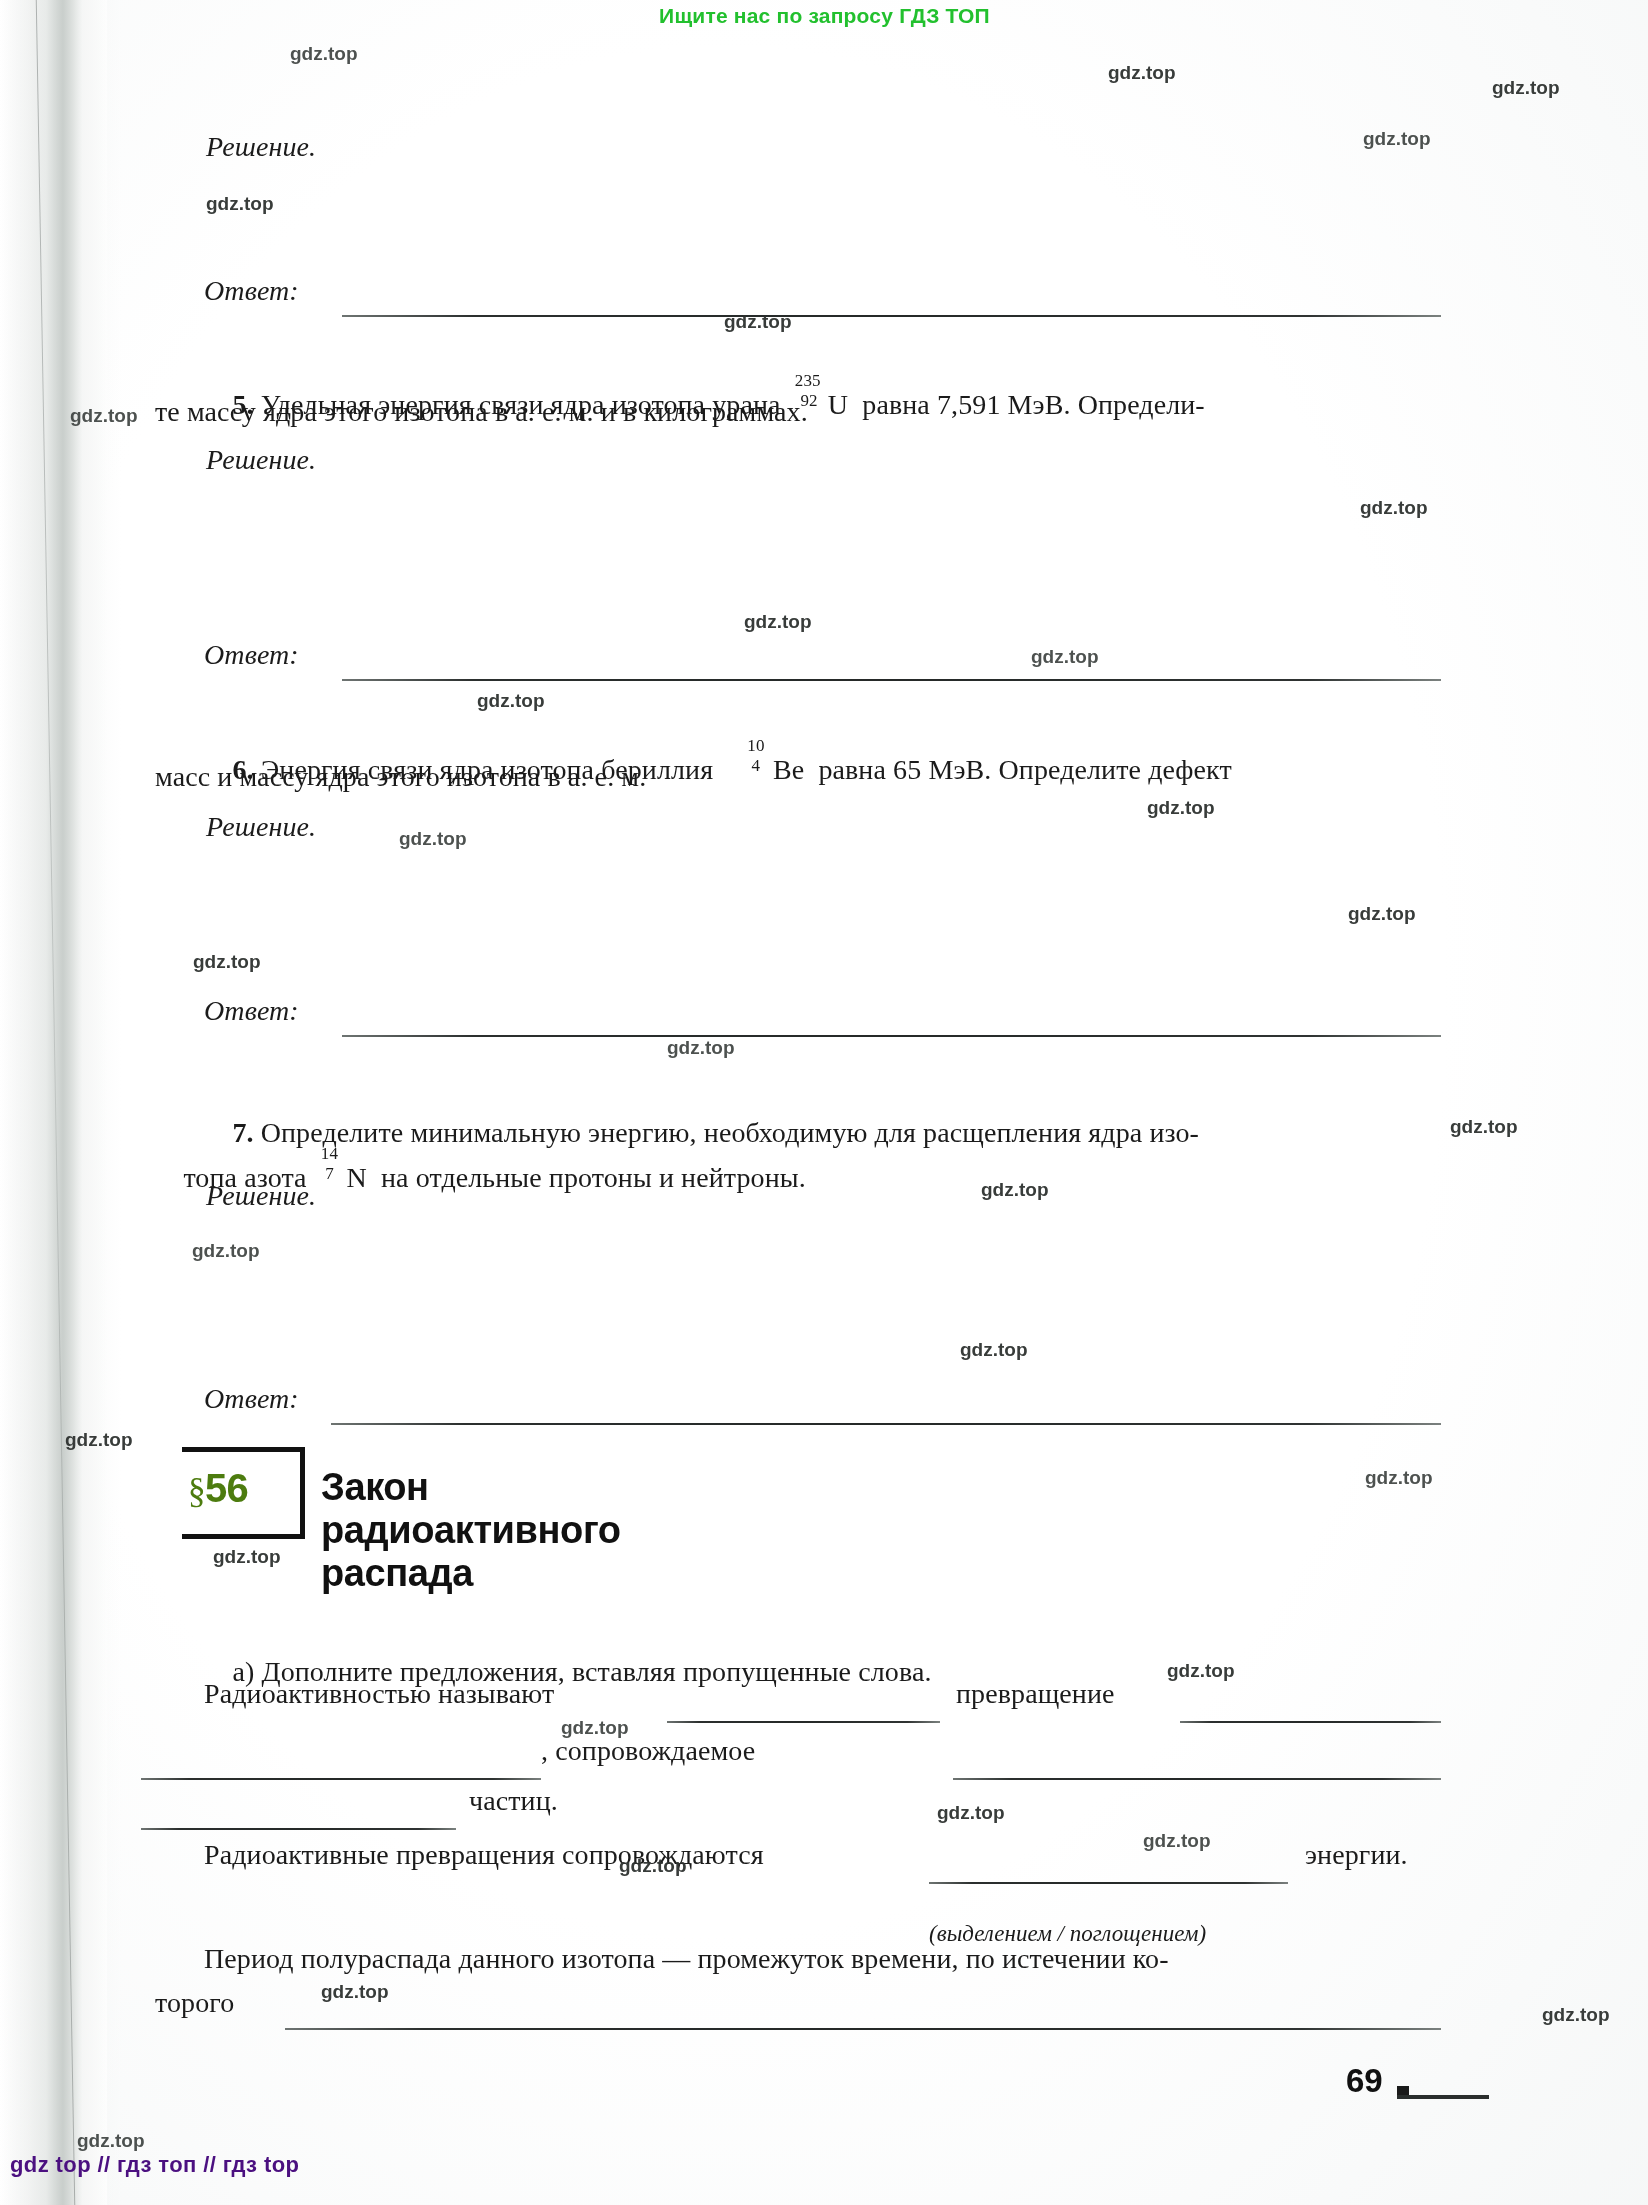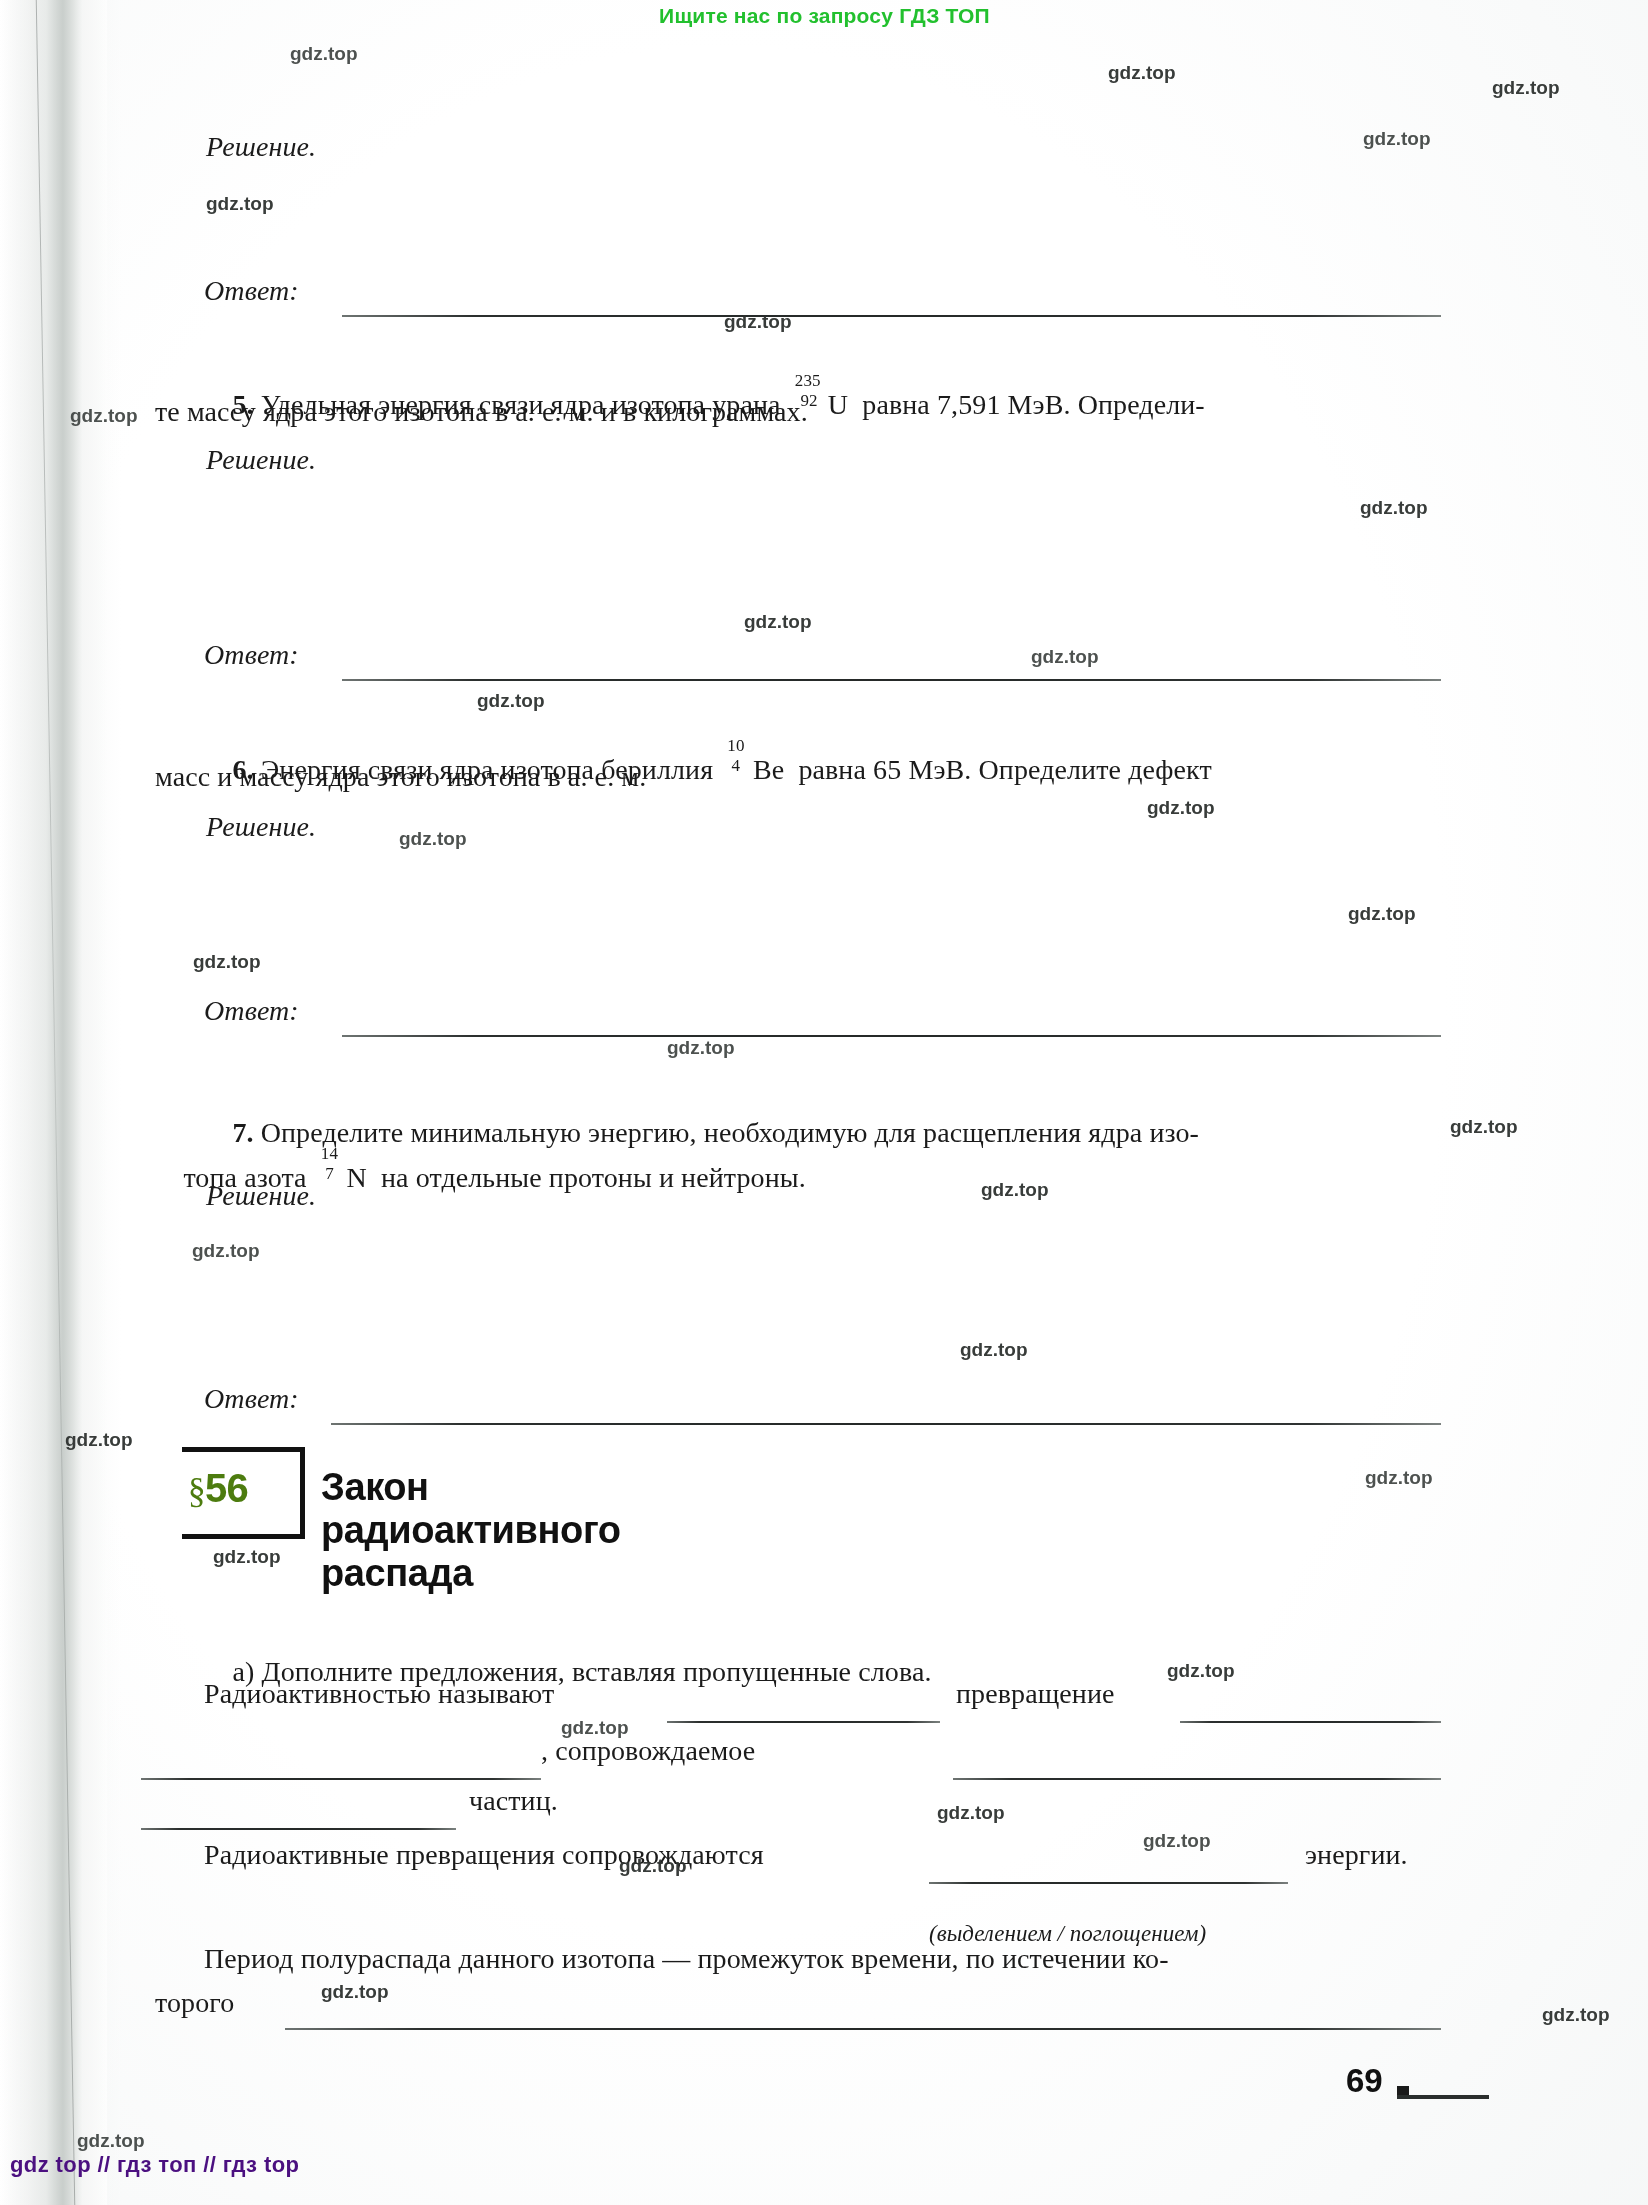--- a/index.html
+++ b/index.html
@@ -163,21 +163,21 @@
     <span class="bold">5.</span><span> </span><span>Удельная энергия связи ядра изотопа урана</span><span>  </span><span class="iso"><span class="sup">235</span><span class="sub">92</span></span><span>U</span><span>  </span><span>равна 7,591 МэВ. Определи-</span>
   </div>
   <div class="ln body-txt" style="left:155px;top:396px;">те массу ядра этого изотопа в а. е. м. и в килограммах.</div>
 
   <div class="ln body-txt ital" style="left:206px;top:444px;">Решение.</div>
 
   <div class="ln body-txt ital" style="left:204px;top:639px;">Ответ:</div>
   <div class="rule" style="left:342px;top:679px;width:1099px;"></div>
 
   <div class="ln body-txt" style="left:204px;top:719px;">
-    <span class="bold">6.</span><span> </span><span>Энергия связи ядра изотопа бериллия</span><span>  </span><span class="iso" style="width:25.6px;"><span class="sup">10</span><span class="sub" style="left:4.3px;">4</span></span><span>Be</span><span>  </span><span>равна 65 МэВ. Определите дефект</span>
+    <span class="bold">6.</span><span> </span><span>Энергия связи ядра изотопа бериллия</span><span>  </span><span class="iso" style="width:25.6px;margin-left:20px;"><span class="sup">10</span><span class="sub" style="left:4.3px;">4</span></span><span>Be</span><span>  </span><span>равна 65 МэВ. Определите дефект</span>
   </div>
   <div class="ln body-txt" style="left:155px;top:761px;">масс и массу ядра этого изотопа в а. е. м.</div>
 
   <div class="ln body-txt ital" style="left:206px;top:811px;">Решение.</div>
 
   <div class="ln body-txt ital" style="left:204px;top:995px;">Ответ:</div>
   <div class="rule" style="left:342px;top:1035px;width:1099px;"></div>
 
   <div class="ln body-txt" style="left:204px;top:1085px;">
     <span class="bold">7.</span><span> </span><span>Определите минимальную энергию, необходимую для расщепления ядра изо-</span>

